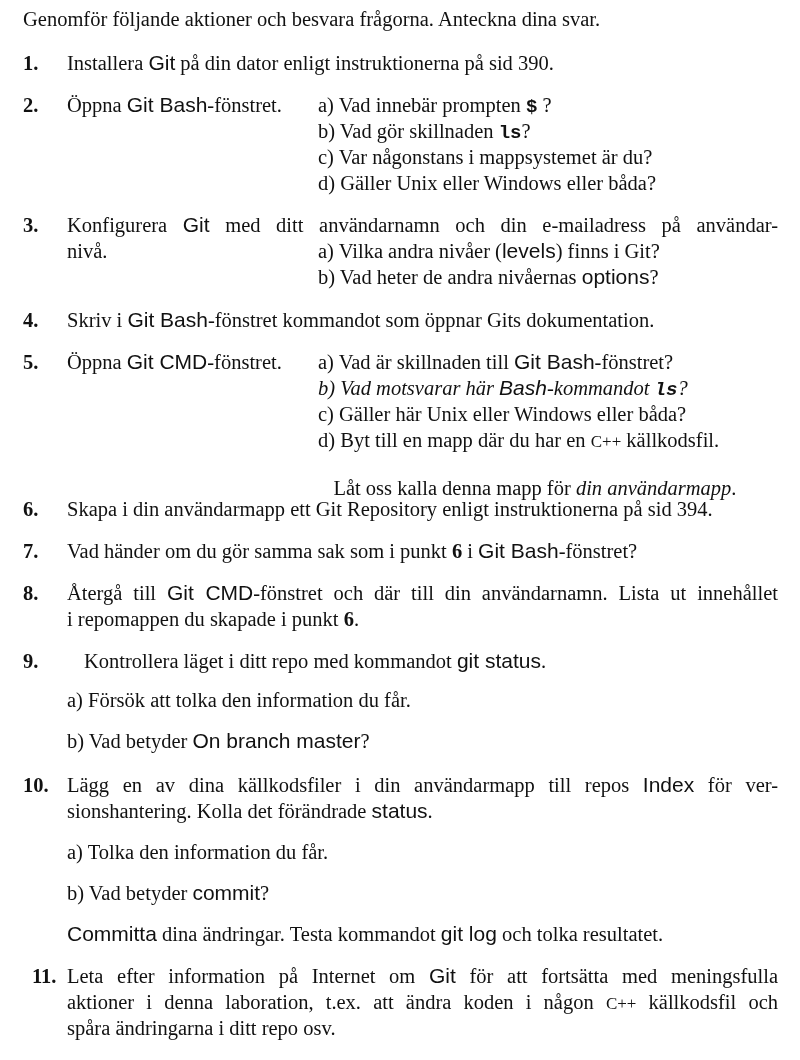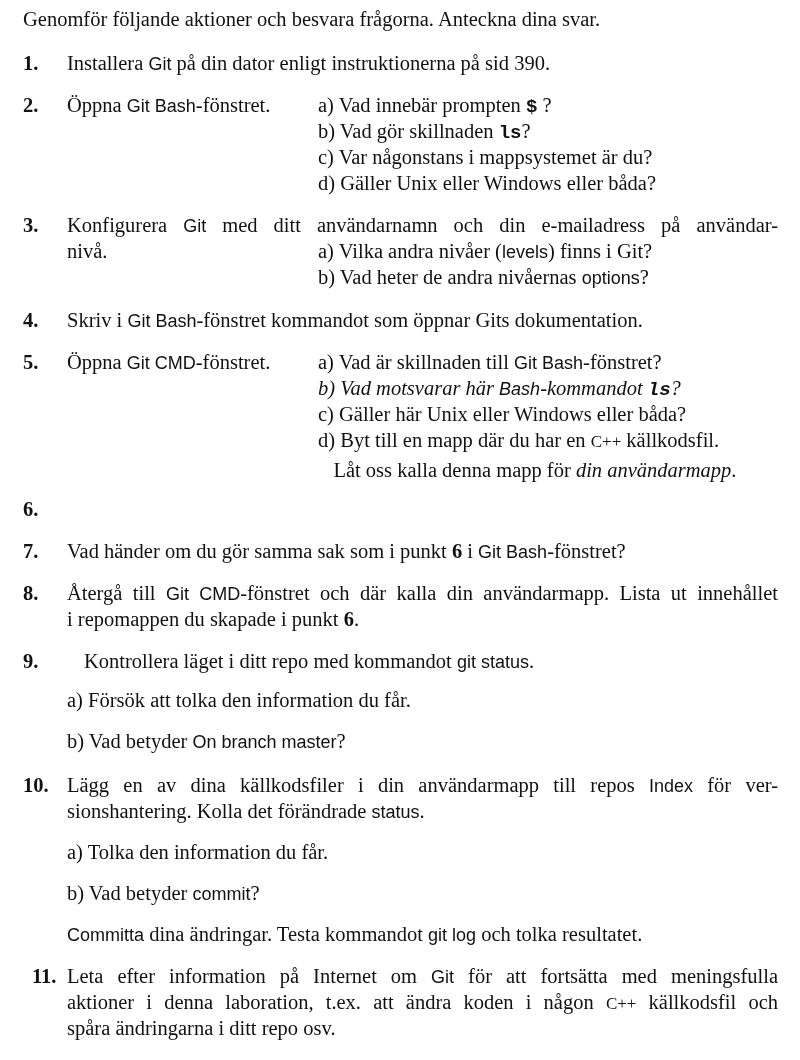--- a/index.html
+++ b/index.html
@@ -2,21 +2,21 @@
 <html><head>
 <meta charset="utf-8">
 <style>
   html, body { margin: 0; padding: 0; background: #ffffff; }
   body {
     width: 800px; height: 1060px; overflow: hidden;
     font-family: "Liberation Serif", serif;
     font-size: 20.5px; color: #111; line-height: 26px;
   }
   .page { position: relative; width: 800px; height: 1060px; }
-  .sans { font-family: "Liberation Sans", sans-serif; font-size: 18px; }
+  .sans { font-family: "Liberation Sans", sans-serif; font-size: 21px; }
   .mono { font-family: "Liberation Mono", monospace; font-weight: bold; font-size: 19px; }
   .b { font-weight: bold; }
   .i { font-style: italic; }
   .line { position: absolute; white-space: nowrap; }
   .num { position: absolute; left: 23px; font-weight: bold; }
   .just { position: absolute; left: 67px; width: 711px; text-align: justify; text-align-last: justify; white-space: normal; }
 </style>
 </head>
 <body>
 
@@ -41,29 +41,30 @@
 
   <div class="num" style="top:307px;">4.</div>
   <div class="line" style="left:67px; top:307px;"><span>Skriv i </span><span class="sans">Git Bash</span><span>-fönstret kommandot som öppnar Gits dokumentation.</span></div>
 
   <div class="num" style="top:349px;">5.</div>
   <div class="line" style="left:67px; top:349px;"><span>Öppna </span><span class="sans">Git CMD</span><span>-fönstret.</span></div>
   <div class="line" style="left:318px; top:349px;"><span>a) Vad är skillnaden till </span><span class="sans">Git Bash</span><span>-fönstret?</span></div>
   <div class="line" style="left:318px; top:375px;font-style:italic;"><span>b) Vad motsvarar här </span><span class="sans">Bash</span><span>-kommandot </span><span class="mono">ls</span><span>?</span></div>
   <div class="line" style="left:318px; top:427px;"><span>d) Byt till en mapp där du har en </span><span style="font-size: 17px;">C++</span><span> källkodsfil.</span></div>
   <div class="line" style="left:318px; top:401px;"><span>c) Gäller här Unix eller Windows eller båda?</span></div>
-  <div class="line" style="left:318px; top:457px; white-space:pre;"><span>   Låt oss kalla denna mapp för </span><span class="i">din användarmapp</span><span>.</span></div>
+  <div class="line" style="left:318px; top:475px; white-space:pre;"><span>   Låt oss kalla denna mapp för </span><span class="i">din användarmapp</span><span>.</span></div>
 
   <div class="num" style="top:496px;">6.</div>
+  <div class="line" style="left:67px; top:496px;"><span>Skapa i din användarmapp ett Git Repository enligt instruktionerna på sid 394.</span></div>
 
   <div class="num" style="top:538px;">7.</div>
   <div class="line" style="left:67px; top:538px;"><span>Vad händer om du gör samma sak som i punkt </span><span class="b">6</span><span> i </span><span class="sans">Git Bash</span><span>-fönstret?</span></div>
 
   <div class="num" style="top:580px;">8.</div>
-  <div class="just" style="top:580px;"><span>Återgå till </span><span class="sans">Git CMD</span><span>-fönstret och där kalla din användarmapp. Lista ut innehållet</span></div>
+  <div class="just" style="top:580px;"><span>Återgå till </span><span class="sans">Git CMD</span><span>-fönstret och där till din användarnamn. Lista ut innehållet</span></div>
   <div class="line" style="left:67px; top:606px;"><span>i repomappen du skapade i punkt </span><span class="b">6</span><span>.</span></div>
 
   <div class="num" style="top:648px;">9.</div>
   <div class="line" style="left:67px; top:648px;margin-left:17px;"><span>Kontrollera läget i ditt repo med kommandot </span><span class="sans">git status</span><span>.</span></div>
   <div class="line" style="left:67px; top:687px;"><span>a) Försök att tolka den information du får.</span></div>
   <div class="line" style="left:67px; top:728px;"><span>b) Vad betyder </span><span class="sans">On branch master</span><span>?</span></div>
 
   <div class="num" style="top:772px;">10.</div>
   <div class="just" style="top:772px;"><span>Lägg en av dina källkodsfiler i din användarmapp till repos </span><span class="sans">Index</span><span> för ver-</span></div>
   <div class="line" style="left:67px; top:839px;"><span>a) Tolka den information du får.</span></div>

